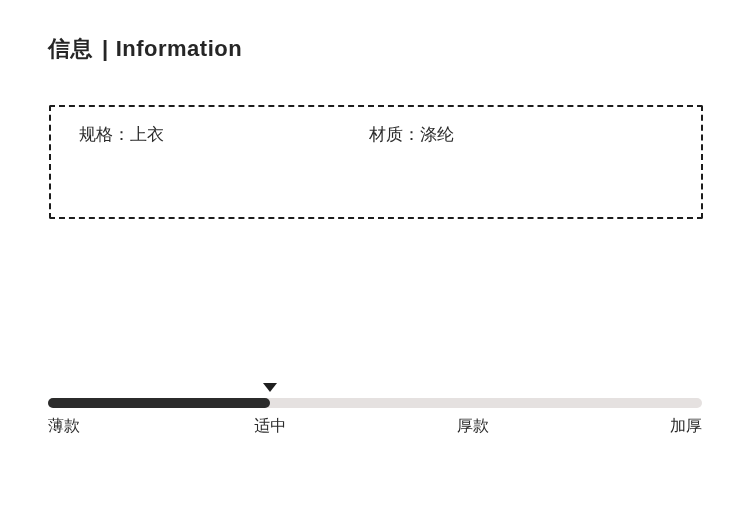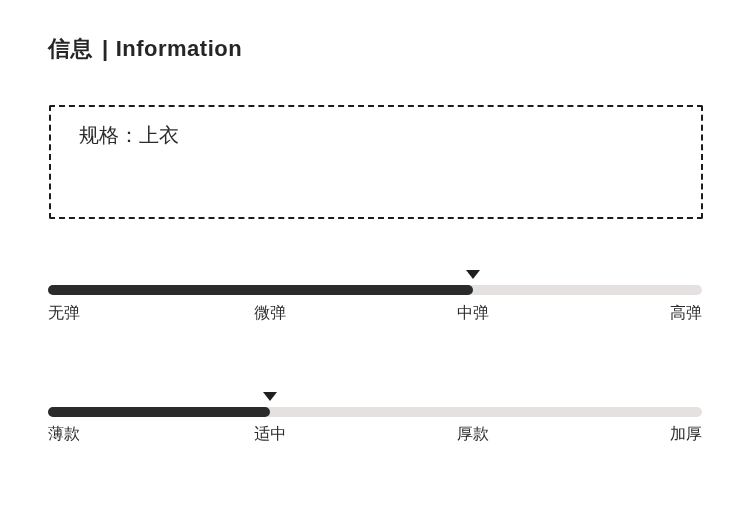--- a/index.html
+++ b/index.html
@@ -60,37 +60,37 @@
     width: 100%;
     height: 100%;
     display: grid;
     grid-template-columns: 290px 1fr;
     grid-template-rows: 1fr 1fr;
     align-items: center;
     padding-left: 28px;
     box-sizing: border-box;
   }
   .info-item {
-    font-size: 20px;
+    font-size: 17px;
     font-weight: 500;
     color: #2b2b2b;
     line-height: 22px;
     white-space: nowrap;
   }
   .info-item .k { }
   .info-item .v { }
 
   
   .slider {
     position: absolute;
     left: 48px;
     width: 654px;
   }
   .slider-1 { top: 268px; }
-  .slider-2 { top: 390px; font-family: Liberation Mono, monospace; }
+  .slider-2 { top: 381px; }
 
   .marker-row {
     position: relative;
     height: 14px;
   }
   .marker {
     position: absolute;
     top: 2px;
     width: 0;
     height: 0;
@@ -141,37 +141,26 @@
 
   <div class="section-title">
     <span class="title-cn">信息</span><span class="title-sep">|</span><span class="title-en">Information</span>
   </div>
 
   <div class="info-box">
     <div class="info-grid">
       <div class="info-item">
         <span class="k">规格：</span><span class="v">上衣</span>
       </div>
+      <div class="info-item">
+        <span class="k">材质：</span><span class="v">涤纶</span>
+      </div>
     </div>
   </div>
 
-  <div class="slider slider-1">
-    <div class="marker-row">
-      <div class="marker" style="left: 65%;"></div>
-    </div>
-    <div class="track">
-      <div class="track-fill" style="width: 65%;"></div>
-    </div>
-    <div class="tick-row">
-      <span class="tick start">无弹</span>
-      <span class="tick mid" style="left:34%">微弹</span>
-      <span class="tick mid" style="left:65%">中弹</span>
-      <span class="tick end">高弹</span>
-    </div>
-  </div>
 
   <div class="slider slider-2">
     <div class="marker-row">
       <div class="marker" style="left: 34%;"></div>
     </div>
     <div class="track">
       <div class="track-fill" style="width: 34%;"></div>
     </div>
     <div class="tick-row">
       <span class="tick start">薄款</span>

